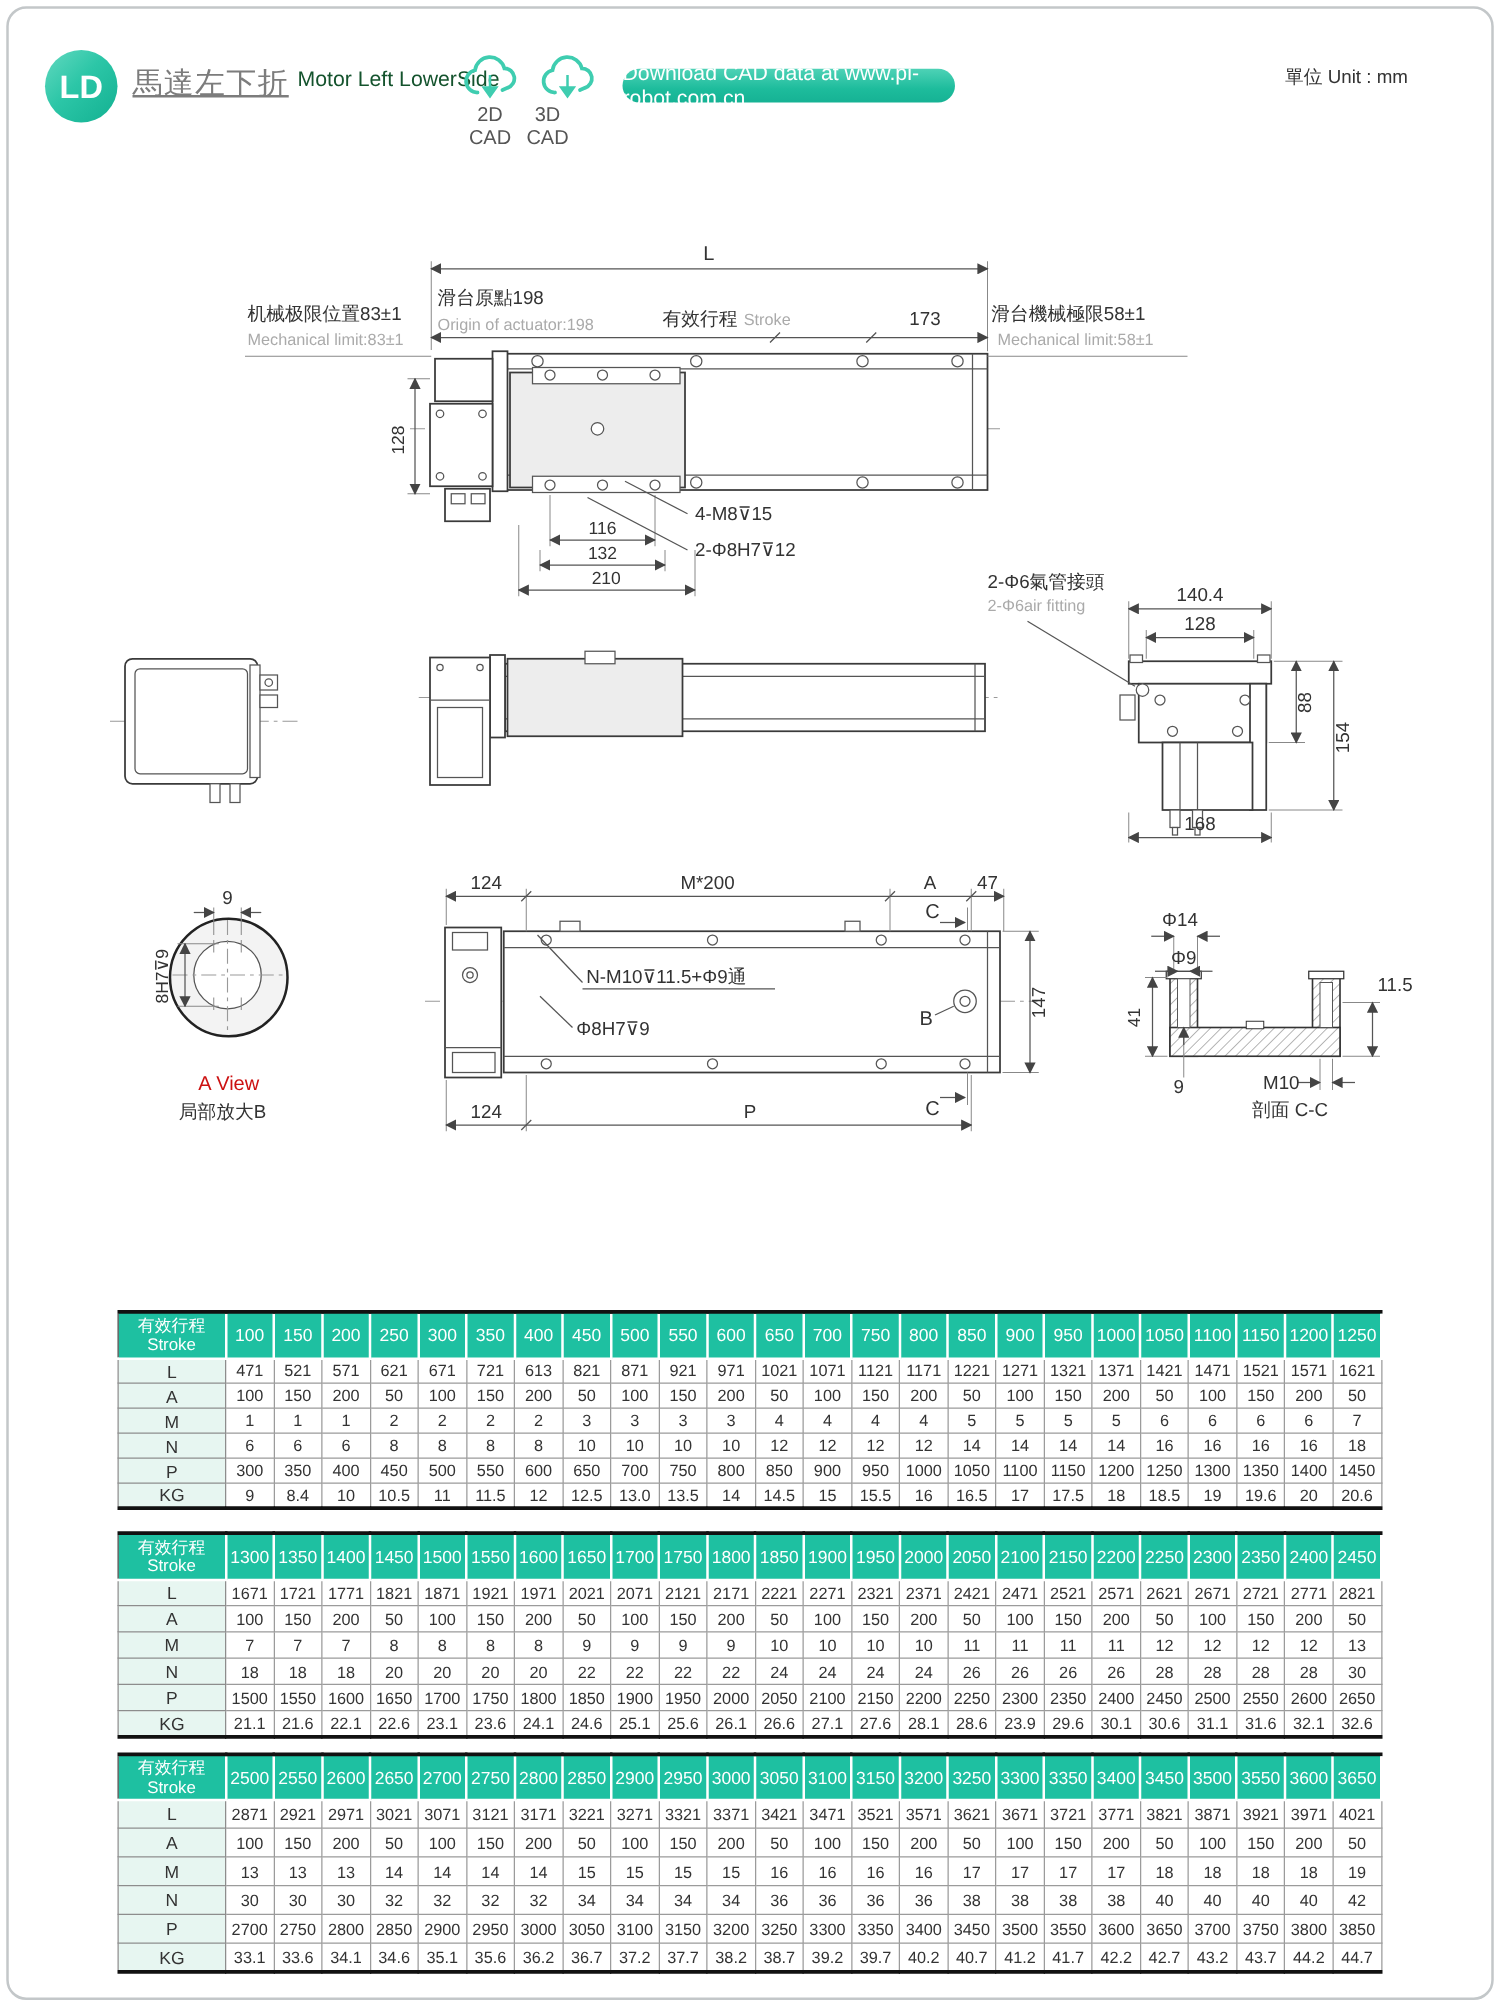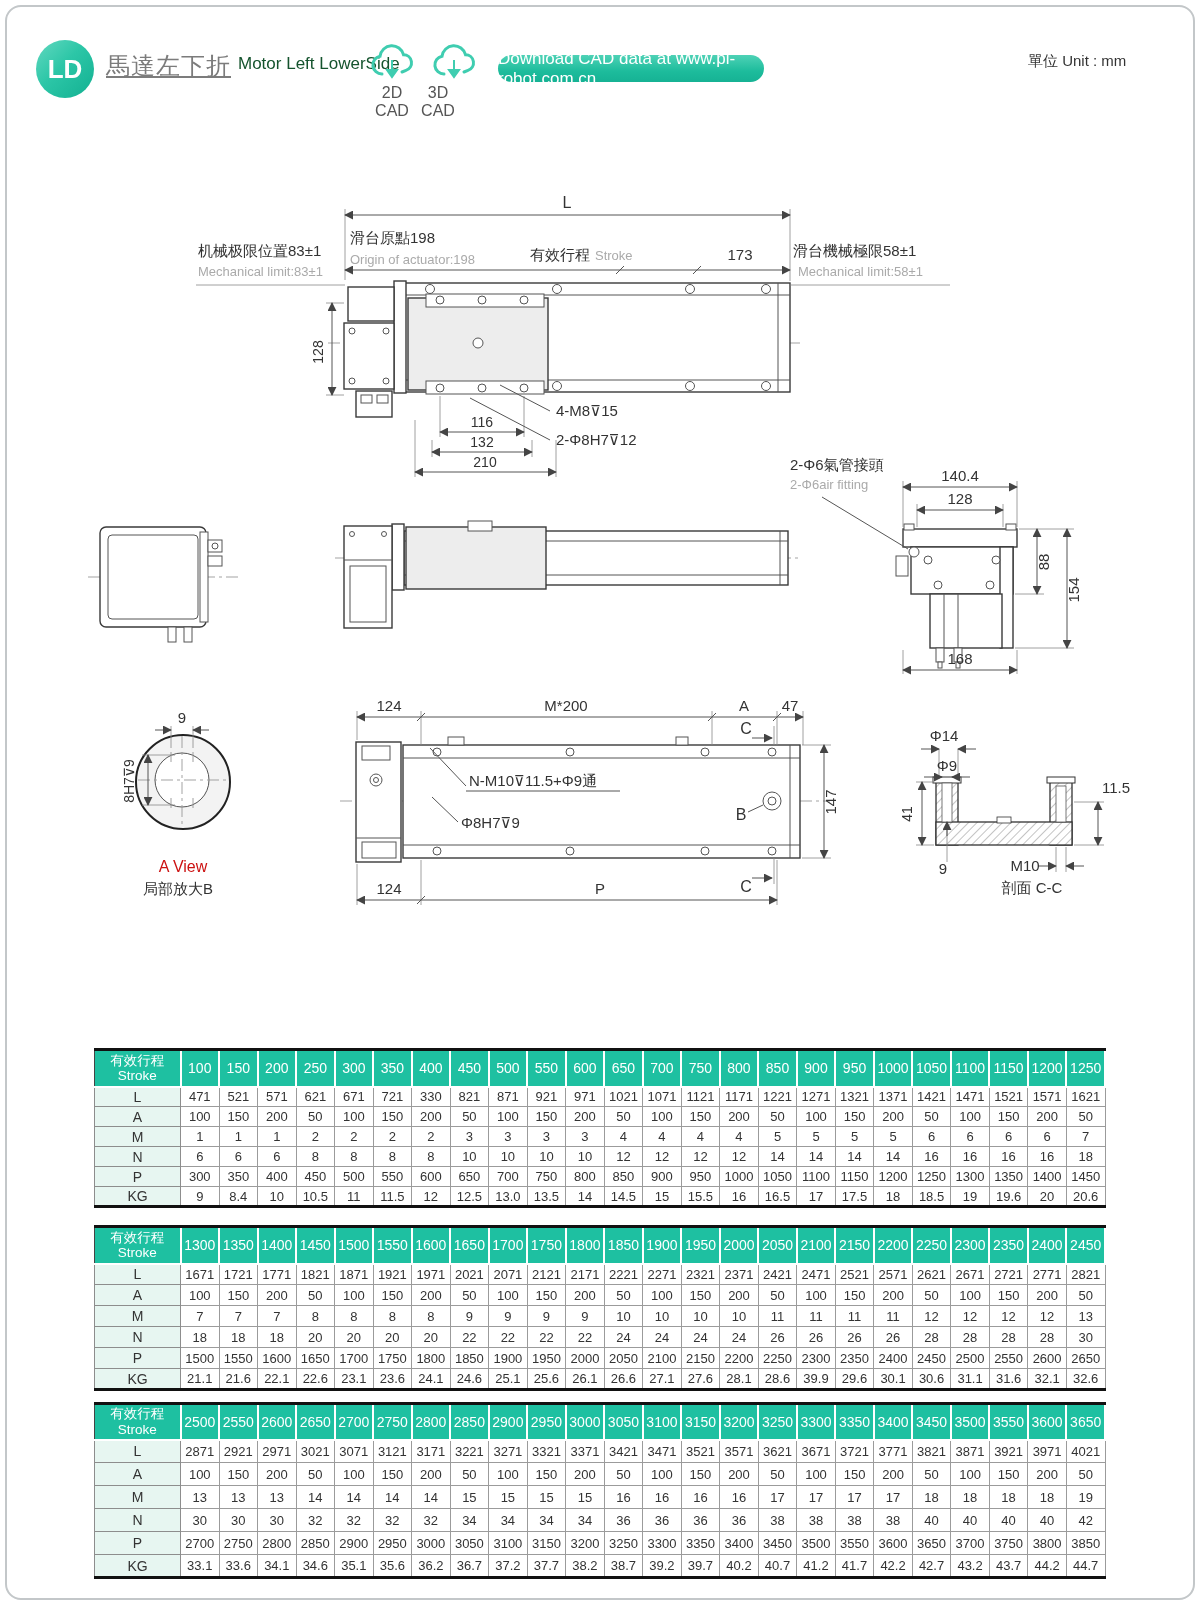--- a/index.html
+++ b/index.html
@@ -420,21 +420,21 @@
         </thead>
         <tbody>
           <tr>
             <th>L</th>
             <td>471</td>
             <td>521</td>
             <td>571</td>
             <td>621</td>
             <td>671</td>
             <td>721</td>
-            <td>330</td>
+            <td>613</td>
             <td>821</td>
             <td>871</td>
             <td>921</td>
             <td>971</td>
             <td>1021</td>
             <td>1071</td>
             <td>1121</td>
             <td>1171</td>
             <td>1221</td>
             <td>1271</td>
@@ -792,21 +792,21 @@
             <td>24.1</td>
             <td>24.6</td>
             <td>25.1</td>
             <td>25.6</td>
             <td>26.1</td>
             <td>26.6</td>
             <td>27.1</td>
             <td>27.6</td>
             <td>28.1</td>
             <td>28.6</td>
-            <td>39.9</td>
+            <td>23.9</td>
             <td>29.6</td>
             <td>30.1</td>
             <td>30.6</td>
             <td>31.1</td>
             <td>31.6</td>
             <td>32.1</td>
             <td>32.6</td>
           </tr>
         </tbody>
       </table>

